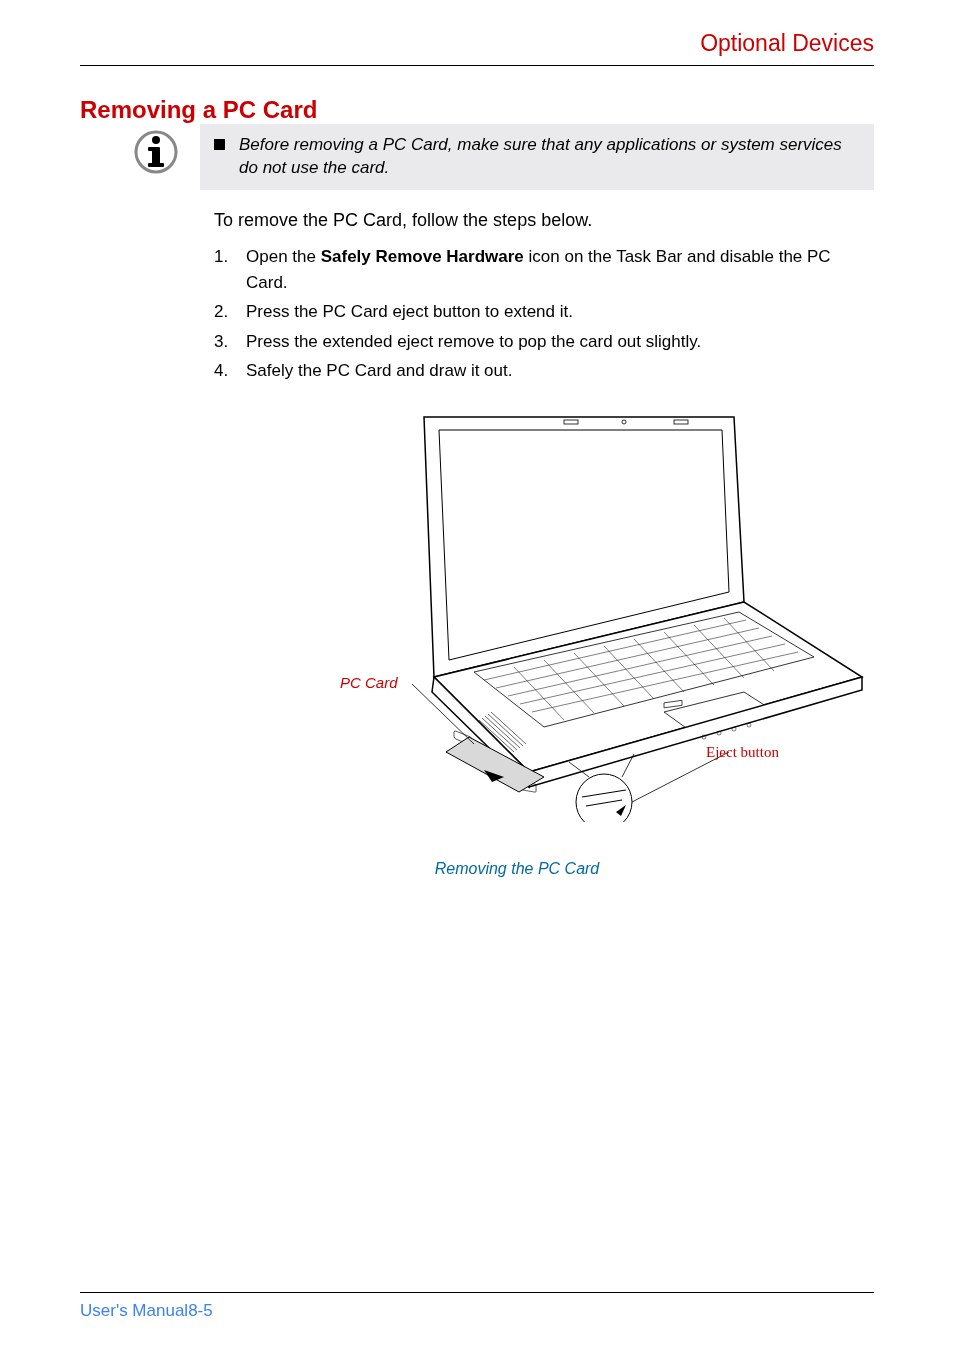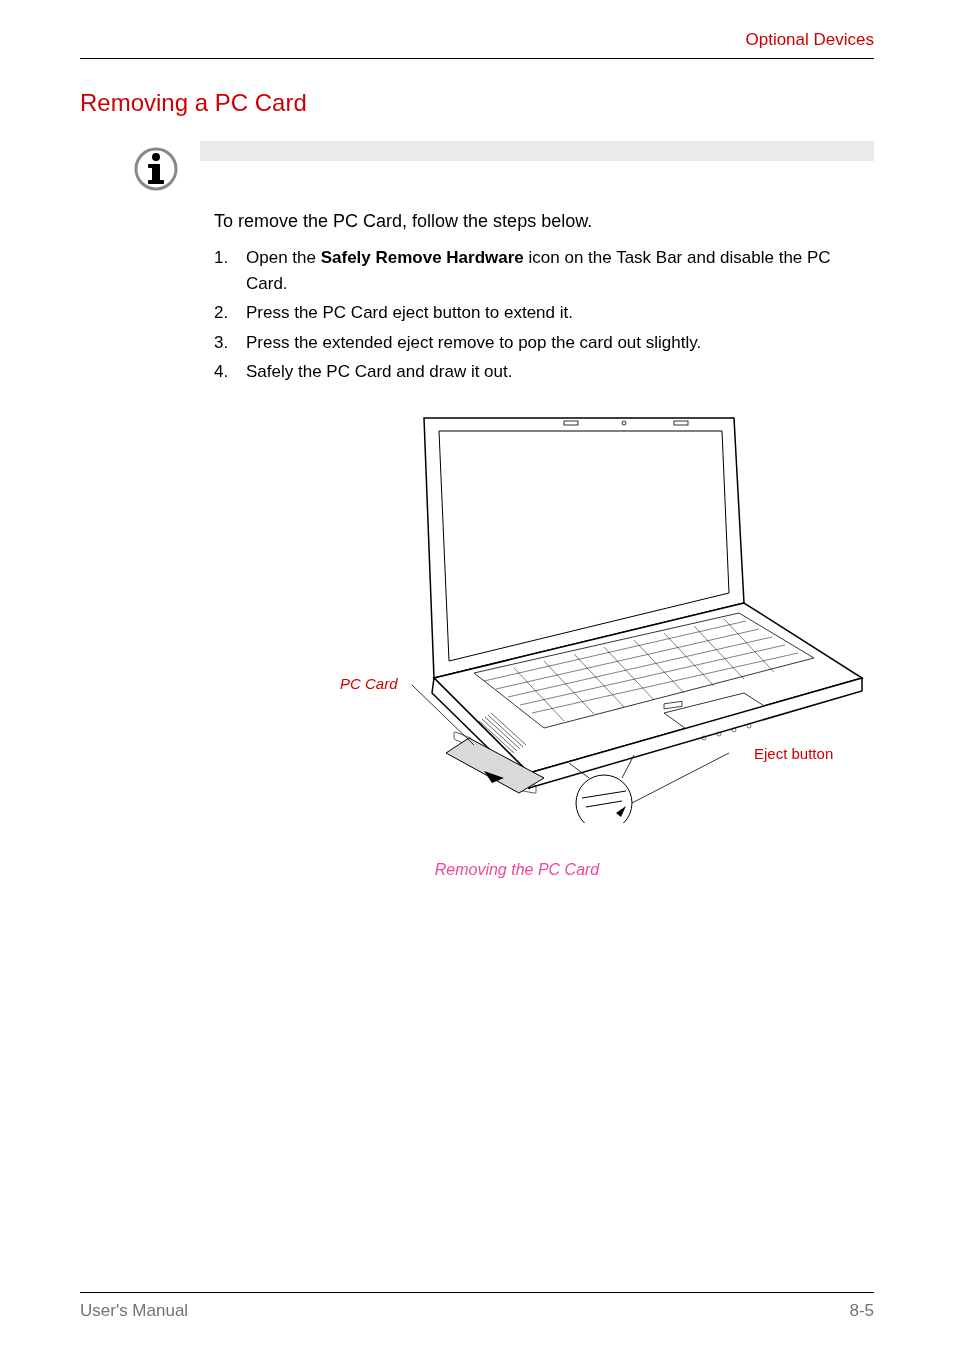--- a/index.html
+++ b/index.html
@@ -11,30 +11,29 @@
       font-family: Arial, Helvetica, sans-serif;
       background: #fff;
       width: 954px;
       height: 1351px;
       position: relative;
       padding: 30px 80px 30px 80px;
     }
     .header {
       text-align: right;
       color: #c00;
-      font-size: 17px;
+      font-size: 23px;
       padding-bottom: 8px;
       border-bottom: 1.5px solid #000;
       margin-bottom: 30px;
     }
     .section-title {
       color: #c00;
       font-size: 24px;
-      font-weight: normal;
-      margin-bottom: 24px;
+      font-weight: bold;
     }
     .note-block {
       display: flex;
       align-items: flex-start;
       gap: 22px;
       margin-left: 54px;
       margin-bottom: 18px;
     }
     .info-icon {
       flex-shrink: 0;
@@ -102,41 +101,41 @@
       position: absolute;
       color: #c00;
       font-size: 15px;
     }
     .label-pccard {
       left: 126px;
       top: 272px;
       font-style: italic;
     }
     .label-eject {
-      left: 540px;
+      left: 492px;
       top: 342px;
+      font-family: Liberation Serif, serif;
     }
     .figure-caption {
-      color: #ec4899;
+      color: #0369a1;
       font-style: italic;
       font-size: 16px;
       text-align: center;
       margin-top: 8px;
       margin-left: 80px;
     }
     .footer {
       position: absolute;
       bottom: 30px;
       left: 80px;
       right: 80px;
       border-top: 1.5px solid #000;
       padding-top: 8px;
       display: flex;
-      justify-content: space-between;
-      color: #737373;
+      color: #3b82f6;
       font-size: 17px;
     }
     .laptop-svg {
       position: absolute;
       top: 0;
       left: 150px;
       width: 500px;
       height: 420px;
     }
   </style>
@@ -151,20 +150,24 @@
 
 <div class="note-block">
   <svg class="info-icon" viewBox="0 0 44 44">
     <circle cx="22" cy="22" r="20" fill="none" stroke="#888" stroke-width="3"></circle>
     <circle cx="22" cy="10" r="4" fill="#000"></circle>
     <rect x="18" y="17" width="8" height="18" fill="#000" rx="1"></rect>
     <rect x="14" y="33" width="16" height="4" fill="#000" rx="1"></rect>
     <rect x="14" y="17" width="10" height="4" fill="#000" rx="1"></rect>
   </svg>
   <div class="note-content">
+    <div class="note-item">
+      <div class="bullet"></div>
+      <div>Before removing a PC Card, make sure that any applications or system services do not use the card.</div>
+    </div>
   </div>
 </div>
 
 <p class="intro-text">To remove the PC Card, follow the steps below.</p>
 
 <div class="steps">
   <div class="step">
     <span class="step-num">1.</span>
     <span class="step-text">
       <span>Open the </span><span class="bold">Safely Remove Hardware</span><span> icon on the Task Bar and disable the PC Card.</span>

